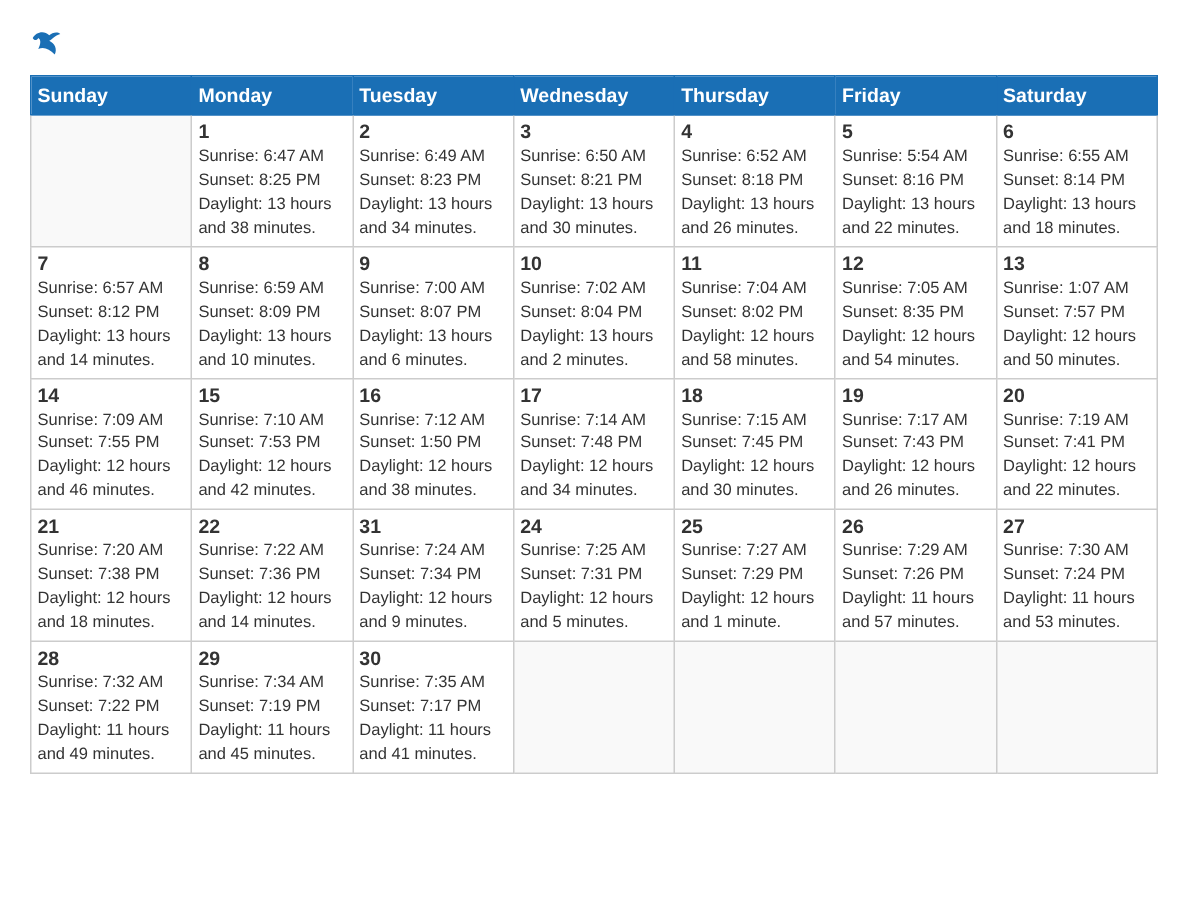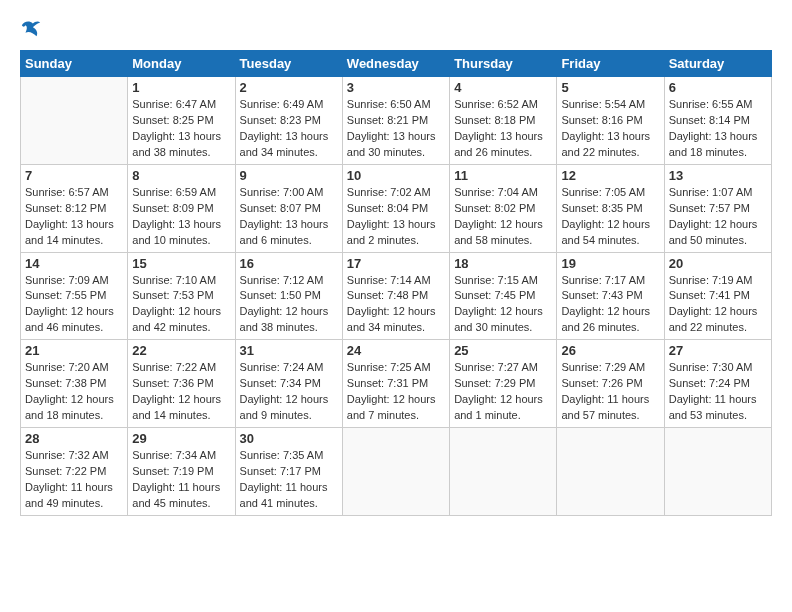--- a/index.html
+++ b/index.html
@@ -337,21 +337,21 @@
               <div>Daylight: 12 hours</div>
               <div>and 9 minutes.</div>
             </div>
           </td>
           <td>
             <div class="day-number">24</div>
             <div class="day-info">
               <div>Sunrise: 7:25 AM</div>
               <div>Sunset: 7:31 PM</div>
               <div>Daylight: 12 hours</div>
-              <div>and 7 minutes.</div>
+              <div>and 5 minutes.</div>
             </div>
           </td>
           <td>
             <div class="day-number">25</div>
             <div class="day-info">
               <div>Sunrise: 7:27 AM</div>
               <div>Sunset: 7:29 PM</div>
               <div>Daylight: 12 hours</div>
               <div>and 1 minute.</div>
             </div>

